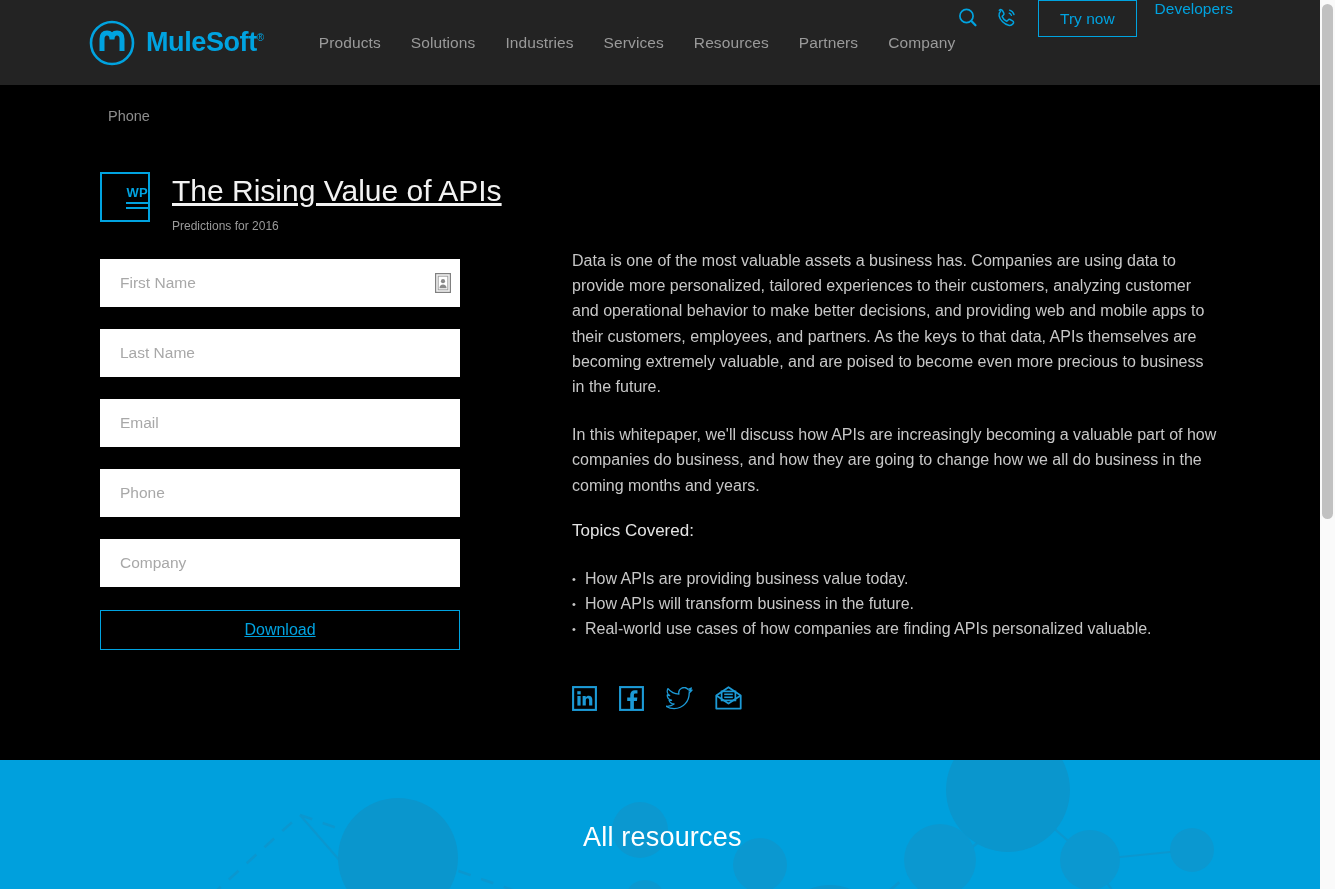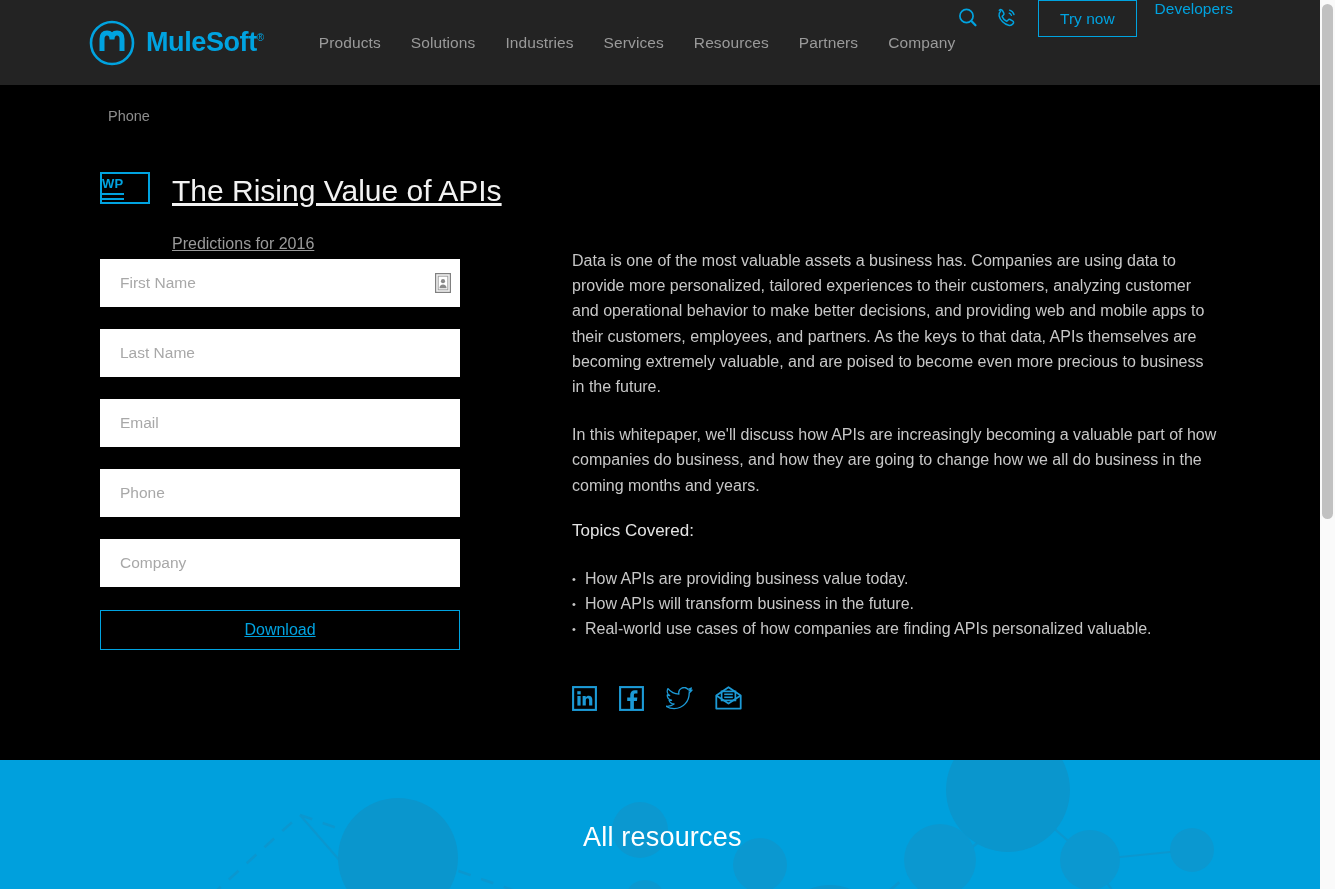--- a/index.html
+++ b/index.html
@@ -116,25 +116,25 @@
   
   .title-row {
     position: absolute;
     top: 172px;
     left: 100px;
     display: flex;
     align-items: flex-start;
     gap: 22px;
   }
   .wp-badge {
-    width: 50px; height: 32px;
+    width: 50px; height: 50px;
     border: 2px solid #00a3e0;
     display: flex;
     flex-direction: column;
-    align-items: flex-start;
+    align-items: flex-end;
     justify-content: center;
     flex: 0 0 auto;
     gap: 3px;
   }
   .wp-badge .wp-text {
     color: #00a3e0;
     font-size: 13px;
     font-weight: bold;
     letter-spacing: 0.3px;
     line-height: 1;
@@ -147,23 +147,22 @@
   .page-title {
     color: #f2f2f2;
     font-size: 30px;
     font-weight: normal;
     letter-spacing: 0px;
     line-height: 1.1;
     text-decoration: underline;
   }
   .page-subtitle {
     color: #9a9a9a;
-    font-size: 16px;
-    margin-top: 28px;
-    text-decoration: underline;
+    font-size: 12px;
+    margin-top: 12px;
   }
 
   
   .form {
     position: absolute;
     top: 259px;
     left: 100px;
     width: 360px;
   }
   .field {

